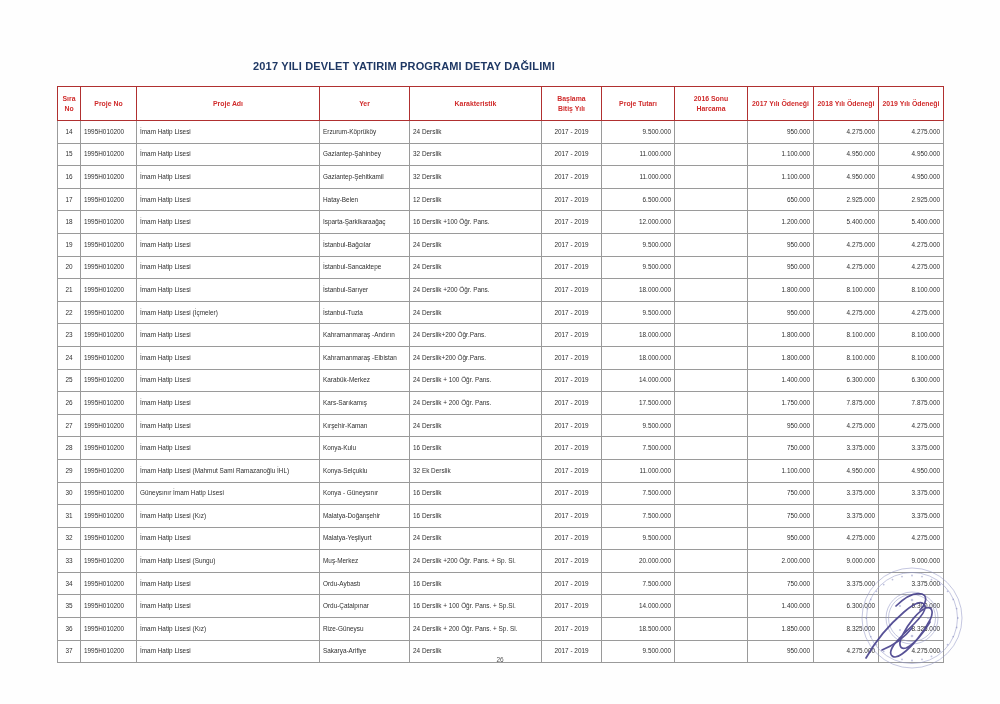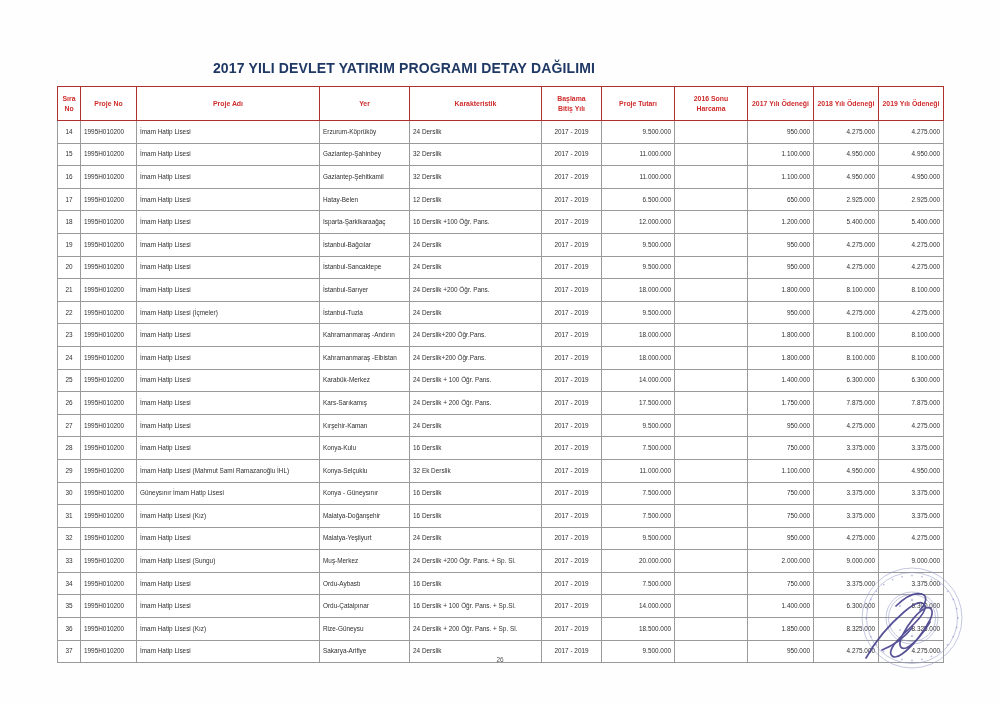--- a/index.html
+++ b/index.html
@@ -24,21 +24,21 @@
     height: 704px;
     background: #fefefe;
   }
 
   .doc-title {
     position: absolute;
     left: 0;
     top: 60px;
     width: 808px;
     text-align: center;
-    font-size: 14px;
+    font-size: 11px;
     font-weight: bold;
     letter-spacing: 0.15px;
     color: #1f3864;
   }
 
   .table-wrap {
     position: absolute;
     left: 57px;
     top: 86px;
     width: 886px;

